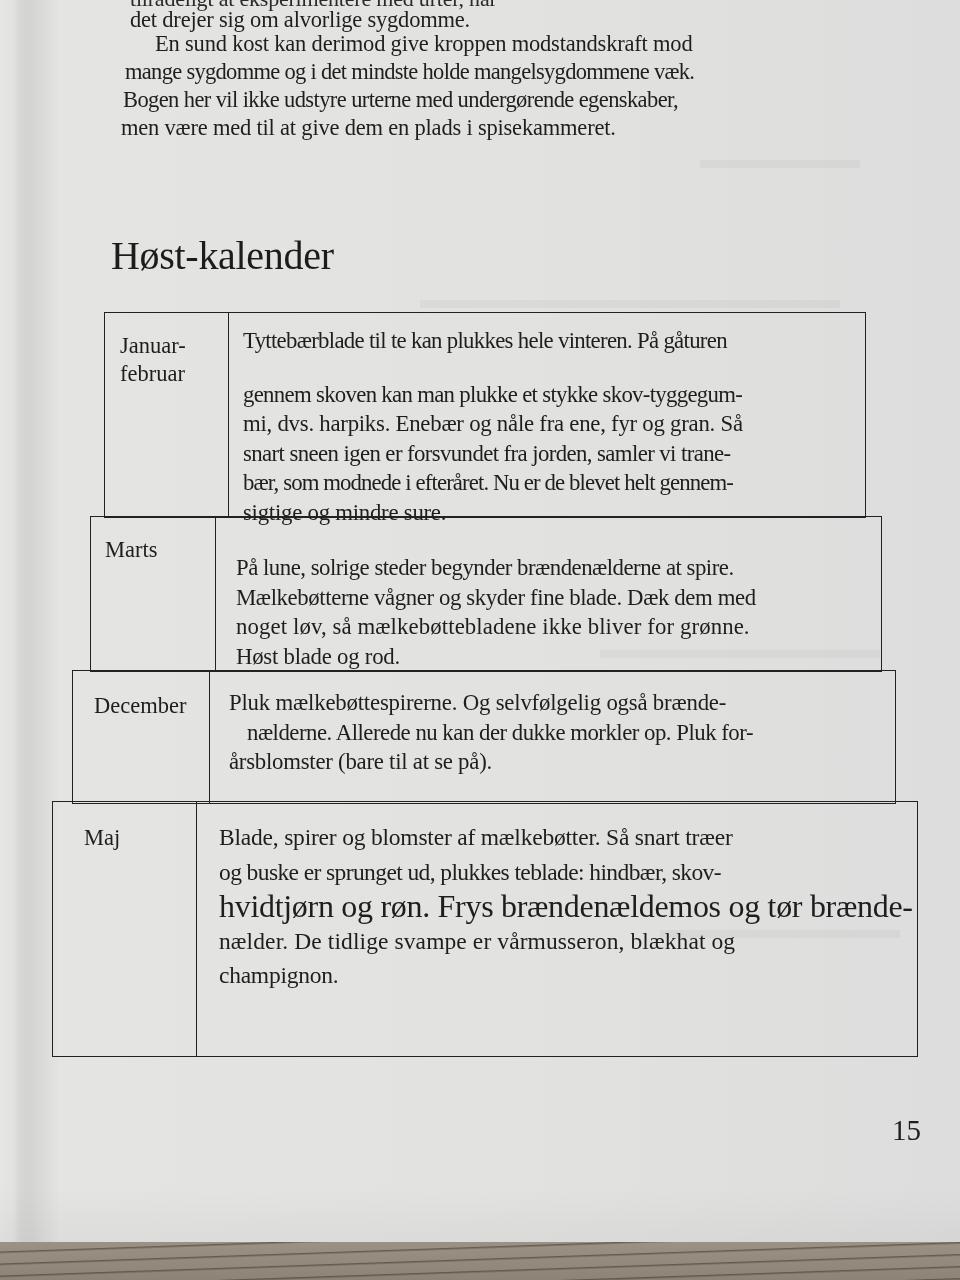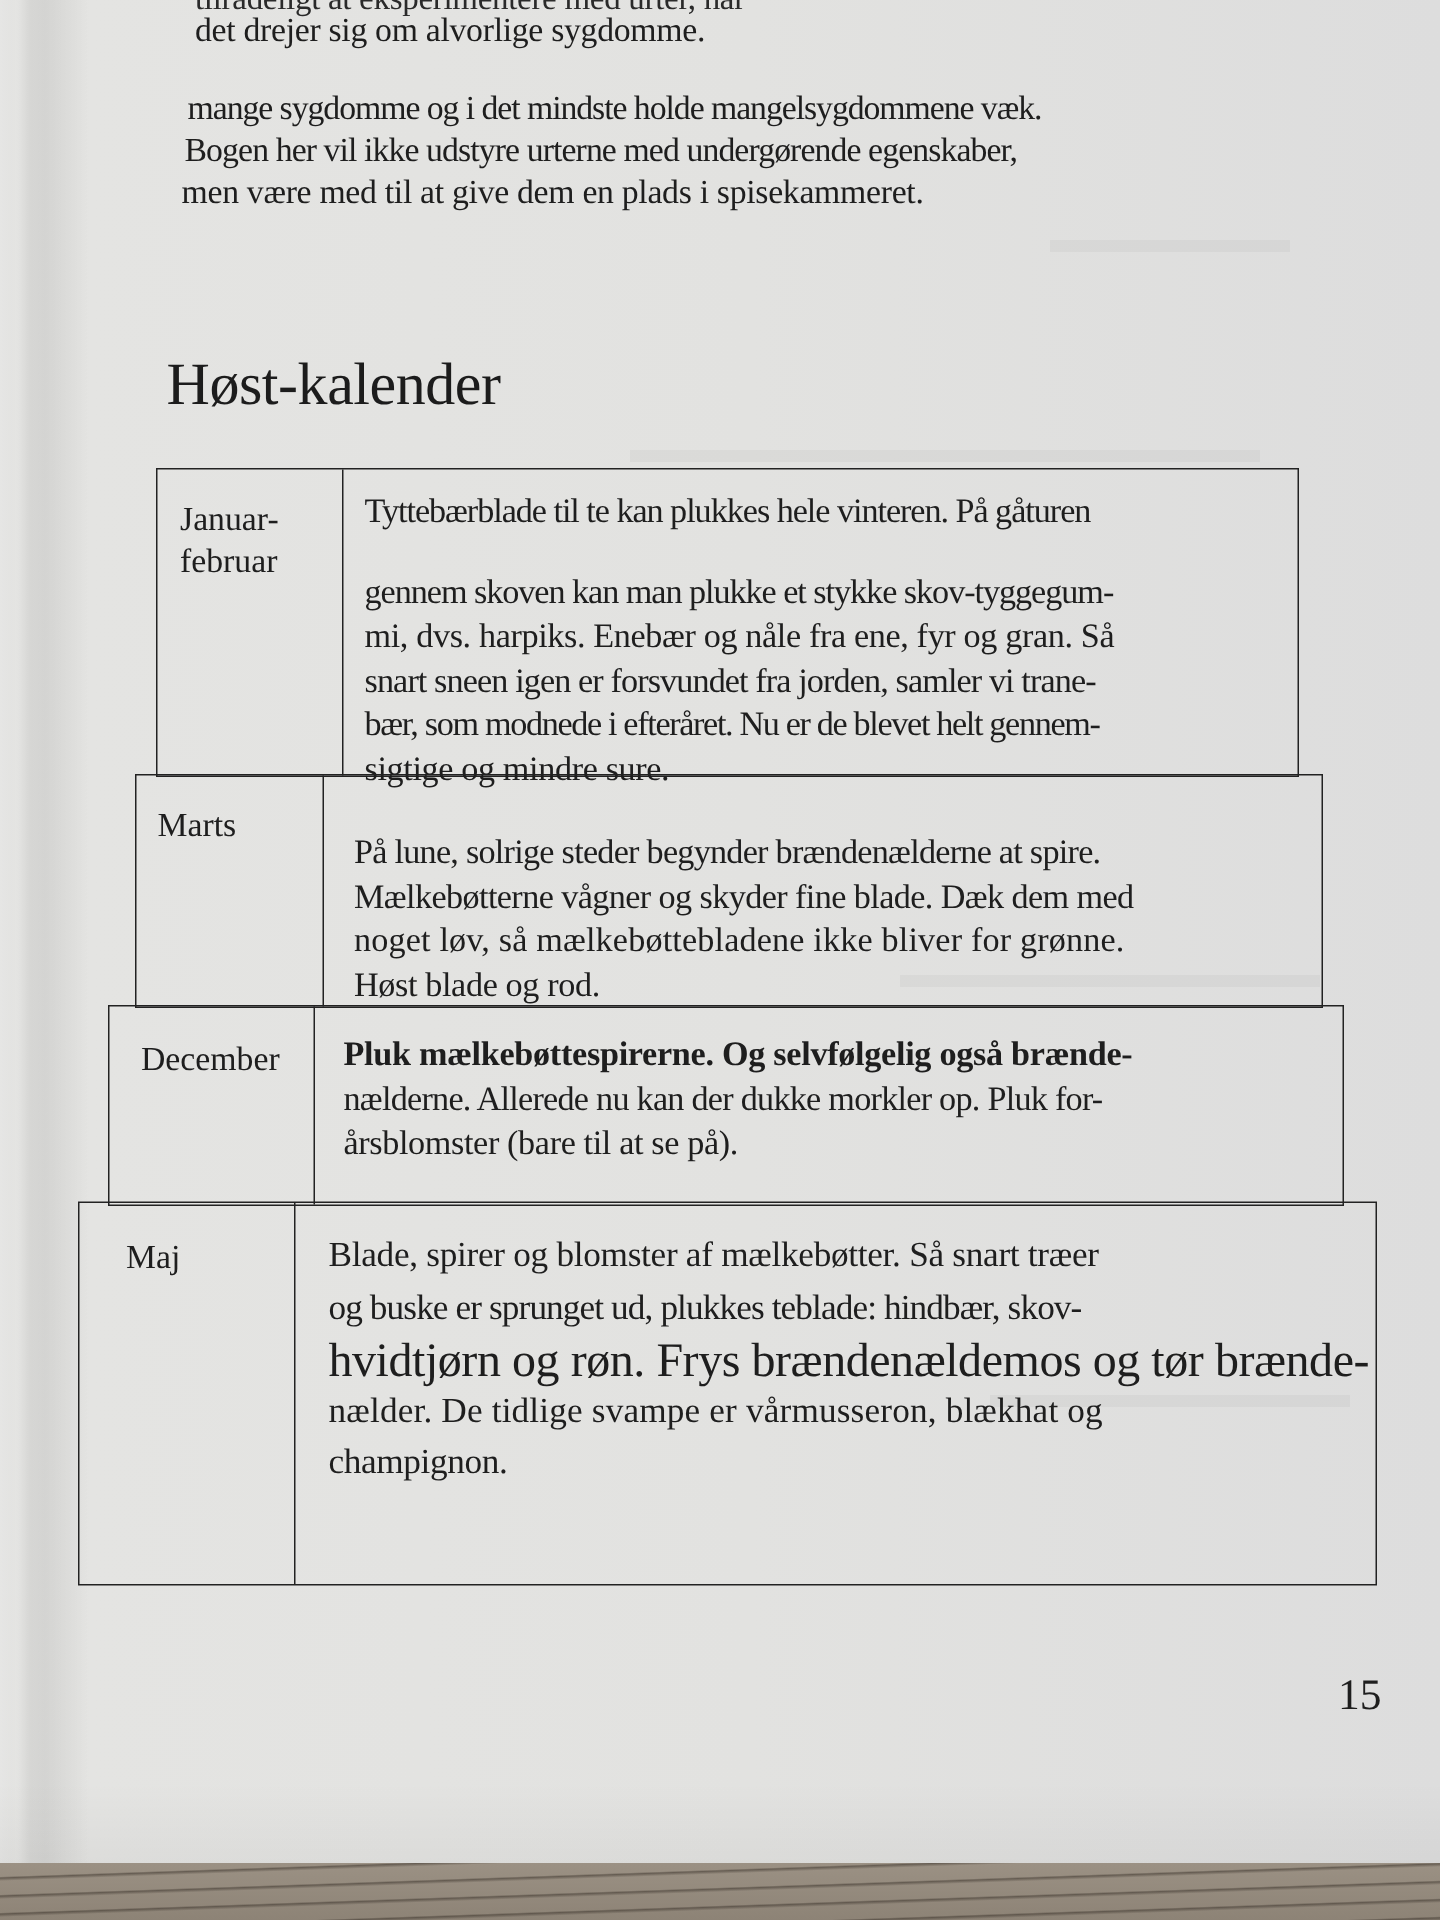--- a/index.html
+++ b/index.html
@@ -117,20 +117,21 @@
   <div class="spine-shade"></div>
 
   <div class="ghost" style="left:700px; top:160px; width:160px;"></div>
   <div class="ghost" style="left:420px; top:300px; width:420px;"></div>
   <div class="ghost" style="left:600px; top:650px; width:280px;"></div>
   <div class="ghost" style="left:660px; top:930px; width:240px;"></div>
 
   <div class="cut-line">tilrådeligt at eksperimentere med urter, når</div>
 
   <div class="line" style="left:130px; top:6px;">det drejer sig om alvorlige sygdomme.</div>
+  <div class="line" style="left:155px; top:30px;">En sund kost kan derimod give kroppen modstandskraft mod</div>
   <div class="line" style="left:125px; top:58px; letter-spacing:-0.7px;">mange sygdomme og i det mindste holde mangelsygdommene væk.</div>
   <div class="line" style="left:123px; top:86px; letter-spacing:-0.6px;">Bogen her vil ikke udstyre urterne med undergørende egenskaber,</div>
   <div class="line" style="left:121px; top:114px;">men være med til at give dem en plads i spisekammeret.</div>
 
   <div class="heading">Høst-kalender</div>
 
   <div>
 
     <div class="row" style="left:104px; top:312px; width:762px; height:206px;">
       <div class="divider" style="left:123px;"></div>
@@ -161,22 +162,22 @@
       <span class="cl">Høst blade og rod.</span>
     </div>
 
     <div class="row" style="left:72px; top:670px; width:824px; height:134px;">
       <div class="divider" style="left:136px;"></div>
     </div>
     <div class="month" style="left:94px; top:692px;">
       <div>December</div>
     </div>
     <div class="content" style="left:229px; top:688px;">
-      <span class="cl" style="letter-spacing:-0.2px;font-weight:bold;">Pluk mælkebøttespirerne. Og selvfølgelig også brænde-</span>
-      <span class="cl" style="letter-spacing:-0.5px;">nælderne. Allerede nu kan der dukke morkler op. Pluk for-</span>
+      <span class="cl" style="letter-spacing:-0.2px;">Pluk mælkebøttespirerne. Og selvfølgelig også brænde-</span>
+      <span class="cl" style="letter-spacing:-0.5px;margin-left:18px;">nælderne. Allerede nu kan der dukke morkler op. Pluk for-</span>
       <span class="cl">årsblomster (bare til at se på).</span>
     </div>
 
     <div class="row" style="left:52px; top:801px; width:866px; height:256px;">
       <div class="divider" style="left:143px;"></div>
     </div>
     <div class="month" style="left:84px; top:824px;">
       <div>Maj</div>
     </div>
     <div class="content" style="left:219px; top:820px;">

